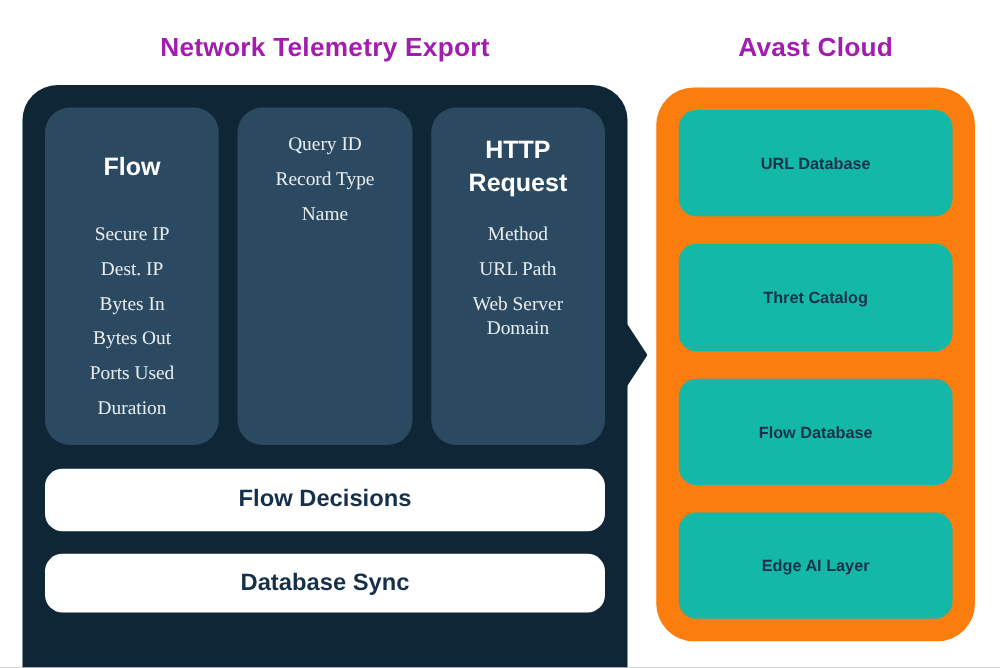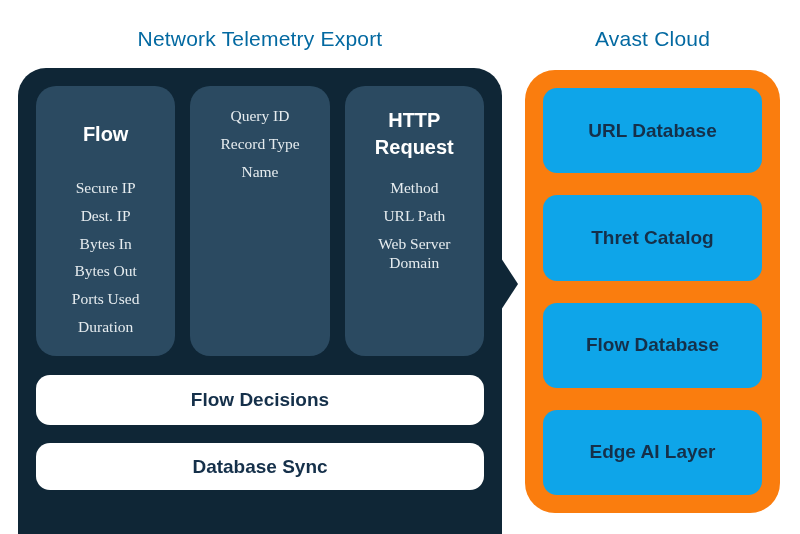--- a/index.html
+++ b/index.html
@@ -12,24 +12,24 @@
     position: relative;
     width: 800px;
     height: 534px;
     background: #ffffff;
     overflow: hidden;
   }
   .title {
     position: absolute;
     top: 27px;
     text-align: center;
-    font-weight: normal;
+    font-weight: bold;
     font-size: 21px;
     letter-spacing: 0.2px;
-    color: #0369a1;
+    color: #a21caf;
   }
   .left-title  { left: 18px;  width: 484px; }
   .right-title { left: 525px; width: 255px; }
 
   
   .dark-panel {
     position: absolute;
     left: 18px;
     top: 68px;
     width: 484px;
@@ -114,27 +114,27 @@
     background: #fa7d0e;
     border-radius: 30px;
     box-sizing: border-box;
     padding: 18px;
     display: flex;
     flex-direction: column;
     gap: 22px;
   }
   .cloud-box {
     flex: 1;
-    background: #0ea5e9;
+    background: #14b8a6;
     border-radius: 14px;
     display: flex;
     align-items: center;
     justify-content: center;
     font-weight: bold;
-    font-size: 19px;
+    font-size: 13px;
     color: #15304a;
     text-align: left;
   }
 </style>
 </head>
 <body>
 
 <div class="stage">
 
   <div class="title left-title">Network Telemetry Export</div>

